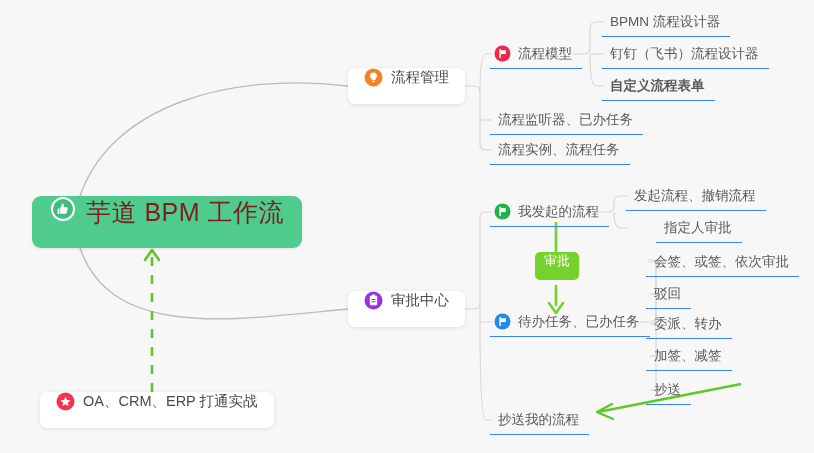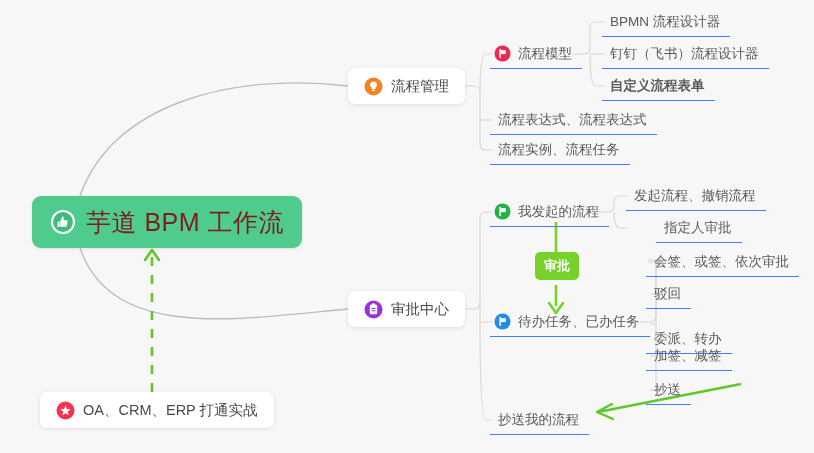--- a/index.html
+++ b/index.html
@@ -26,21 +26,21 @@
     position: absolute;
     left: 0; top: 0;
     width: 814px;
     height: 453px;
     pointer-events: none;
   }
   .node {
     position: absolute;
     box-sizing: border-box;
     display: flex;
-    align-items: center;
+    align-items: flex-start;
     white-space: nowrap;
   }
   
   .root {
     background: #4ecb8d;
     border-radius: 9px;
     padding: 0 18px;
     height: 52px;
     box-shadow: 0 1px 3px rgba(0,0,0,0.10);
   }
@@ -188,21 +188,21 @@
 
   <div class="node leaf" style="left:602px; top:39px;">
     <span class="label">钉钉（飞书）流程设计器</span>
   </div>
 
   <div class="node leaf" style="left:602px; top:71px;font-weight:bold;">
     <span class="label">自定义流程表单</span>
   </div>
 
   <div class="node leaf" style="left:490px; top:105px;">
-    <span class="label">流程表达式、流程表达式</span>
+    <span class="label">流程监听器、已办任务</span>
   </div>
 
   <div class="node leaf" style="left:490px; top:135px;">
     <span class="label">流程实例、流程任务</span>
   </div>
 
   <div class="node card" style="left:348px; top:291px;">
     <span class="ic">
       <svg width="19" height="19" viewBox="0 0 19 19">
         <circle cx="9.5" cy="9.5" r="9" fill="#9b32e0"></circle>
@@ -227,21 +227,21 @@
   </div>
 
   <div class="node leaf" style="left:626px; top:181px;">
     <span class="label">发起流程、撤销流程</span>
   </div>
 
   <div class="node leaf" style="left:656px; top:213px;">
     <span class="label">指定人审批</span>
   </div>
 
-  <div class="node badge" style="left:535px; top:252px;font-weight:bold;">
+  <div class="node badge" style="left:535px; top:252px;">
     <span class="label">审批</span>
   </div>
 
   <div class="node leaf with-ic" style="left:490px; top:307px;">
     <span class="ic">
       <svg width="17" height="17" viewBox="0 0 17 17">
         <circle cx="8.5" cy="8.5" r="8" fill="#1f8ced"></circle>
         <path d="M6.1 4.6 L6.1 12.4" stroke="#ffffff" stroke-width="1.5" stroke-linecap="round"></path>
         <path d="M6.9 5.2 L11.8 5.2 L11.8 9.1 L6.9 9.1 Z" fill="#ffffff"></path>
       </svg>
@@ -250,21 +250,21 @@
   </div>
 
   <div class="node leaf" style="left:646px; top:247px;">
     <span class="label">会签、或签、依次审批</span>
   </div>
 
   <div class="node leaf" style="left:646px; top:279px;">
     <span class="label">驳回</span>
   </div>
 
-  <div class="node leaf" style="left:646px; top:324px;">
+  <div class="node leaf" style="left:646px; top:309px;">
     <span class="label">委派、转办</span>
   </div>
 
   <div class="node leaf" style="left:646px; top:341px;">
     <span class="label">加签、减签</span>
   </div>
 
   <div class="node leaf" style="left:646px; top:375px;">
     <span class="label">抄送</span>
   </div>

